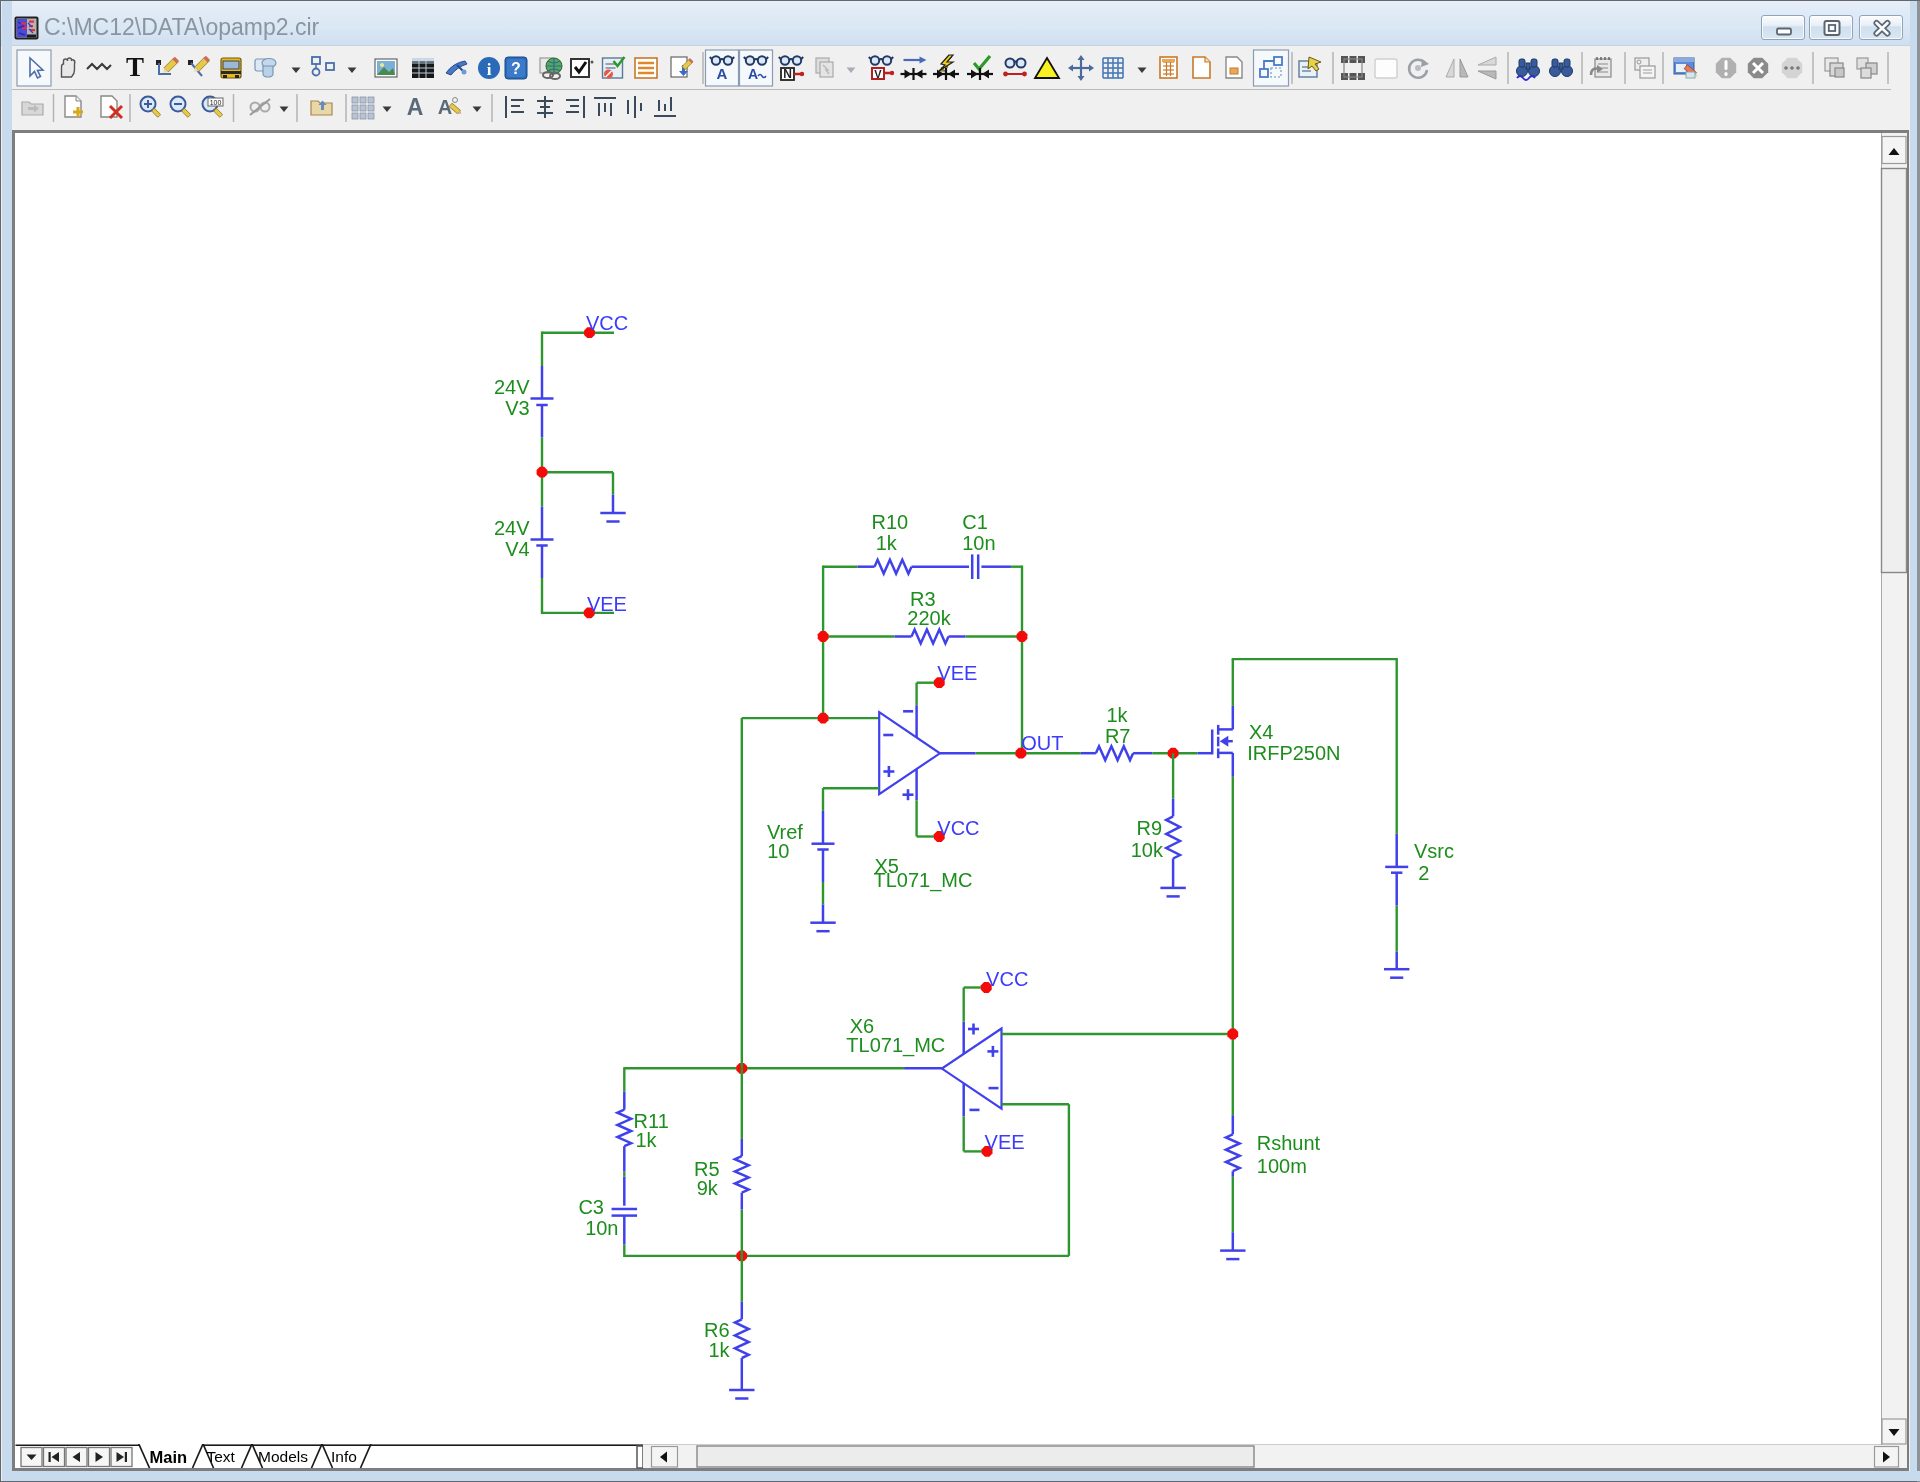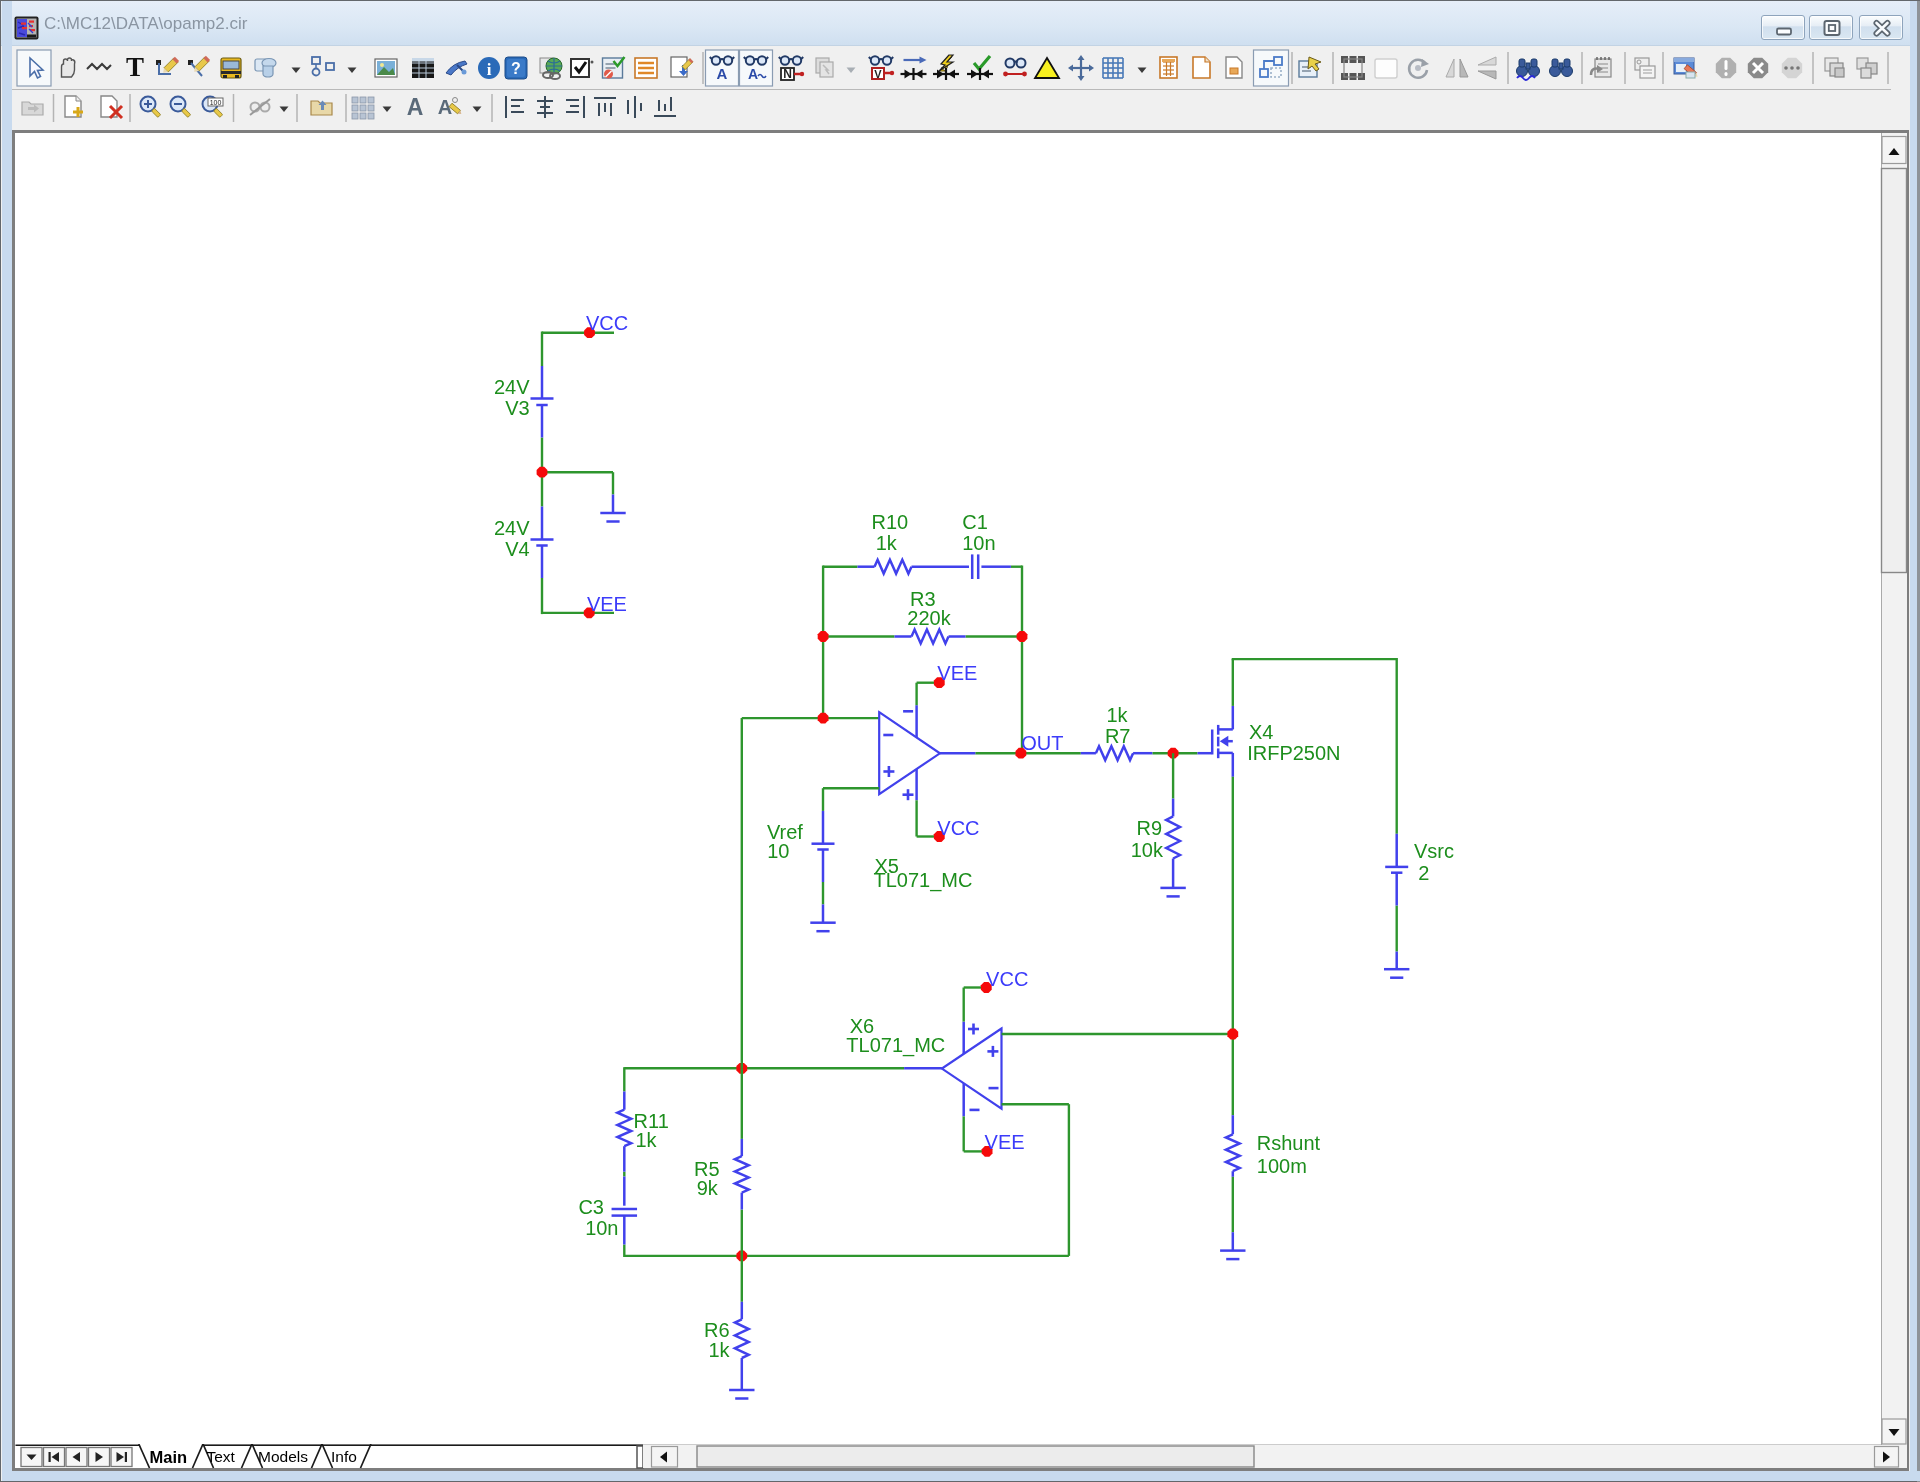--- a/index.html
+++ b/index.html
@@ -1,20 +1,20 @@
 <!DOCTYPE html>
 <html><head><meta charset="utf-8"><style>
 * { margin:0; padding:0; box-sizing:border-box; }
 body { width:1920px; height:1482px; overflow:hidden; font-family:"Liberation Sans", sans-serif; background:#fff; }
 #win { position:absolute; left:0; top:0; width:1920px; height:1482px; background:#f0f0f0;
   border-left:1px solid #63676b; border-right:1px solid #63676b; border-bottom:1px solid #63676b; }
 #titlebar { position:absolute; left:0; top:0; width:1920px; height:46px;
   background:linear-gradient(#e6eef8, #dae7f4 60%, #cfdff0);
   border-top:1px solid #63676b; border-bottom:1px solid #c2d3e4; }
-#titletext { position:absolute; left:43px; top:14px; font-size:17px; color:#8a95a2; }
+#titletext { position:absolute; left:43px; top:14px; font-size:23px; color:#8a95a2; }
 #tb { position:absolute; left:9px; top:46px; width:1902px; height:81px; background:#f0f0f0; }
 #tbsep { position:absolute; left:10px; top:89px; width:1880px; height:1px; background:#b9b9b9; }
 #sidewallL { position:absolute; left:1px; top:1px; width:10px; height:1480px; background:#c8daee; }
 #sidewallR { position:absolute; left:1909px; top:1px; width:7px; height:1480px; background:#c8daee; }
 #sidewallR2 { position:absolute; left:1916px; top:1px; width:4px; height:1481px; background:#8e9398; }
 #bottomwall { position:absolute; left:1px; top:1471px; width:1918px; height:10px; background:#c8daee; }
 #frame { position:absolute; left:11px; top:129.5px; width:1897px; height:1341px; border:3px solid #7e7e7e; background:#fff; }
 </style></head>
 <body>
 <div id="win">

